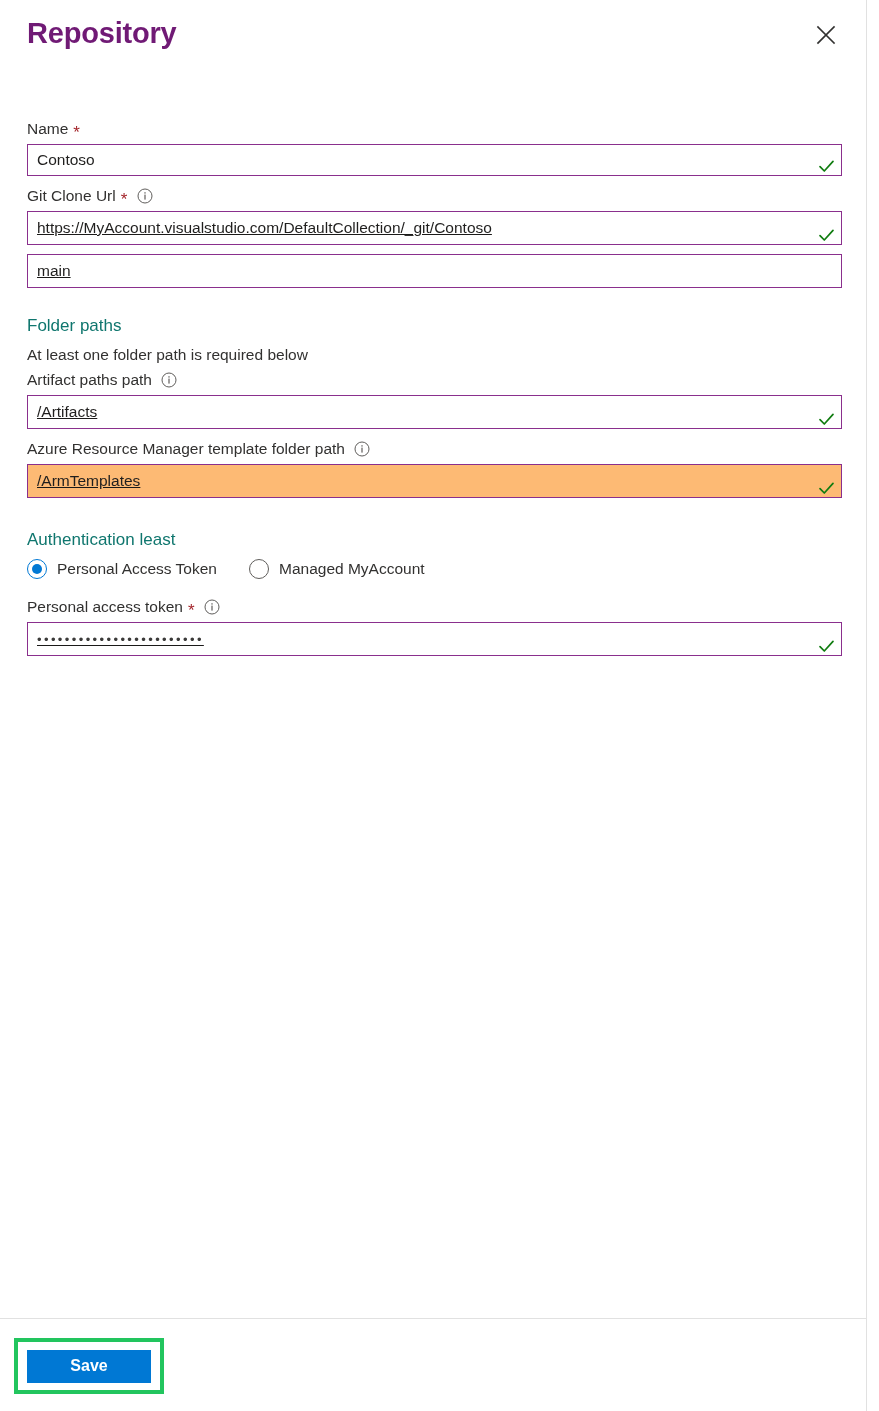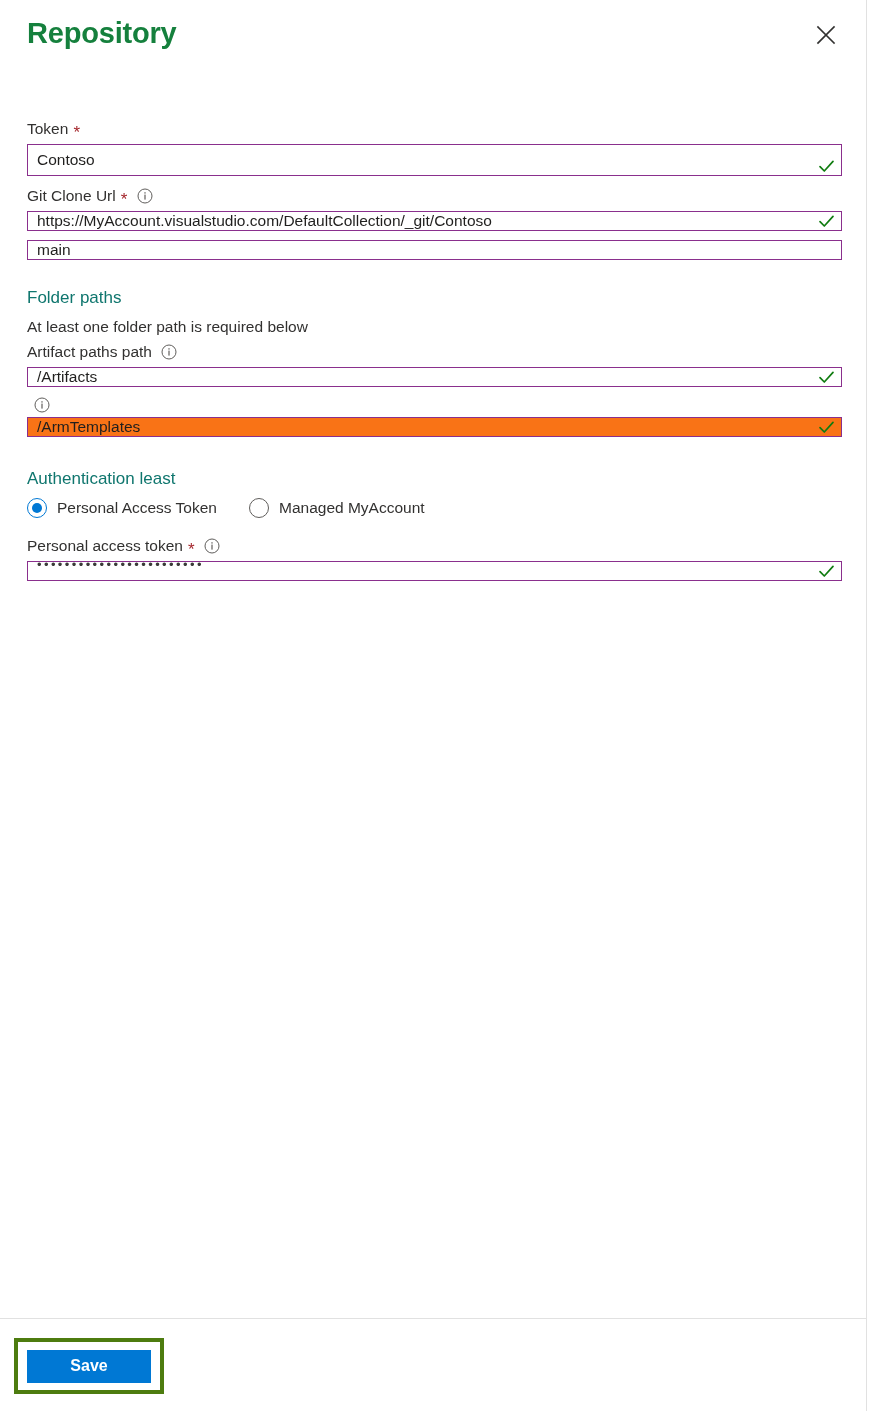--- a/index.html
+++ b/index.html
@@ -33,21 +33,21 @@
     width: 867px;
     height: 72px;
   }
   .title {
     position: absolute;
     left: 27px;
     top: 13px;
     font-size: 29px;
     font-weight: 600;
     letter-spacing: -0.2px;
-    color: #15803d;
+    color: #701a75;
     line-height: 40px;
     white-space: nowrap;
   }
   .close-btn {
     position: absolute;
     right: 24px;
     top: 18px;
     width: 34px;
     height: 34px;
     display: flex;
@@ -102,22 +102,22 @@
   .input-wrap {
     position: relative;
     margin: 0 0 0 27px;
     width: 815px;
     height: 32px;
     border: 1px solid #8a2f8d;
     background: #ffffff;
     display: flex;
     align-items: flex-end;
   }
-  .input-wrap.tall { height: 20px; }
-  .input-wrap.selected { background: #f97316; }
+  .input-wrap.tall { height: 34px; text-decoration: underline; }
+  .input-wrap.selected { background: #fdba74; }
   .input-wrap input {
     flex: 1 1 auto;
     border: none;
     outline: none;
     background: transparent;
     font-family: "Liberation Sans", sans-serif;
     font-size: 15.5px;
     color: #201f1e;
     padding: 0 8px 0 9px;
     height: 100%;
@@ -209,21 +209,21 @@
     width: 867px;
     height: 1px;
     background: #e1e1e1;
   }
   .save-annot {
     position: absolute;
     left: 14px;
     top: 1338px;
     width: 150px;
     height: 56px;
-    border: 4px solid #4d7c0f;
+    border: 4px solid #22c55e;
     background: #ffffff;
     display: flex;
     align-items: center;
     justify-content: center;
   }
   .save-btn {
     width: 124px;
     height: 33px;
     background: #0078d4;
     color: #ffffff;
@@ -248,21 +248,21 @@
     <button class="close-btn" aria-label="Close">
       <svg width="22" height="22" viewBox="0 0 22 22" aria-hidden="true">
         <path d="M3 3 L19 19 M19 3 L3 19" stroke="#323130" stroke-width="1.7" fill="none" stroke-linecap="square"></path>
       </svg>
     </button>
   </div>
 
   <div class="form">
 
     <div class="field-label">
-      <span>Token</span>
+      <span>Name</span>
       <span class="req">*</span>
     </div>
     <div class="input-wrap">
       <input type="text" readonly="" value="Contoso" style="">
       <span class="check">
         <svg width="17" height="17" viewBox="0 0 17 17" aria-hidden="true">
           <path d="M2 8.6 L6.3 13 L15 3.4" stroke="#107c10" stroke-width="1.7" fill="none" stroke-linecap="round" stroke-linejoin="round"></path>
         </svg>
       </span>
     </div>
@@ -315,20 +315,21 @@
       <span class="check">
         <svg width="17" height="17" viewBox="0 0 17 17" aria-hidden="true">
           <path d="M2 8.6 L6.3 13 L15 3.4" stroke="#107c10" stroke-width="1.7" fill="none" stroke-linecap="round" stroke-linejoin="round"></path>
         </svg>
       </span>
     </div>
 
     <div class="gap-sm"></div>
 
     <div class="field-label">
+      <span>Azure Resource Manager template folder path</span>
       <span class="info-icon">
         <svg width="16" height="16" viewBox="0 0 16 16" aria-hidden="true">
           <circle cx="8" cy="8" r="7" stroke="#605e5c" stroke-width="1" fill="none"></circle>
           <rect x="7.4" y="6.6" width="1.2" height="5" fill="#605e5c"></rect>
           <rect x="7.4" y="4.2" width="1.2" height="1.4" fill="#605e5c"></rect>
         </svg>
       </span>
     </div>
     <div class="input-wrap tall selected">
       <input type="text" readonly="" value="/ArmTemplates" style="">

